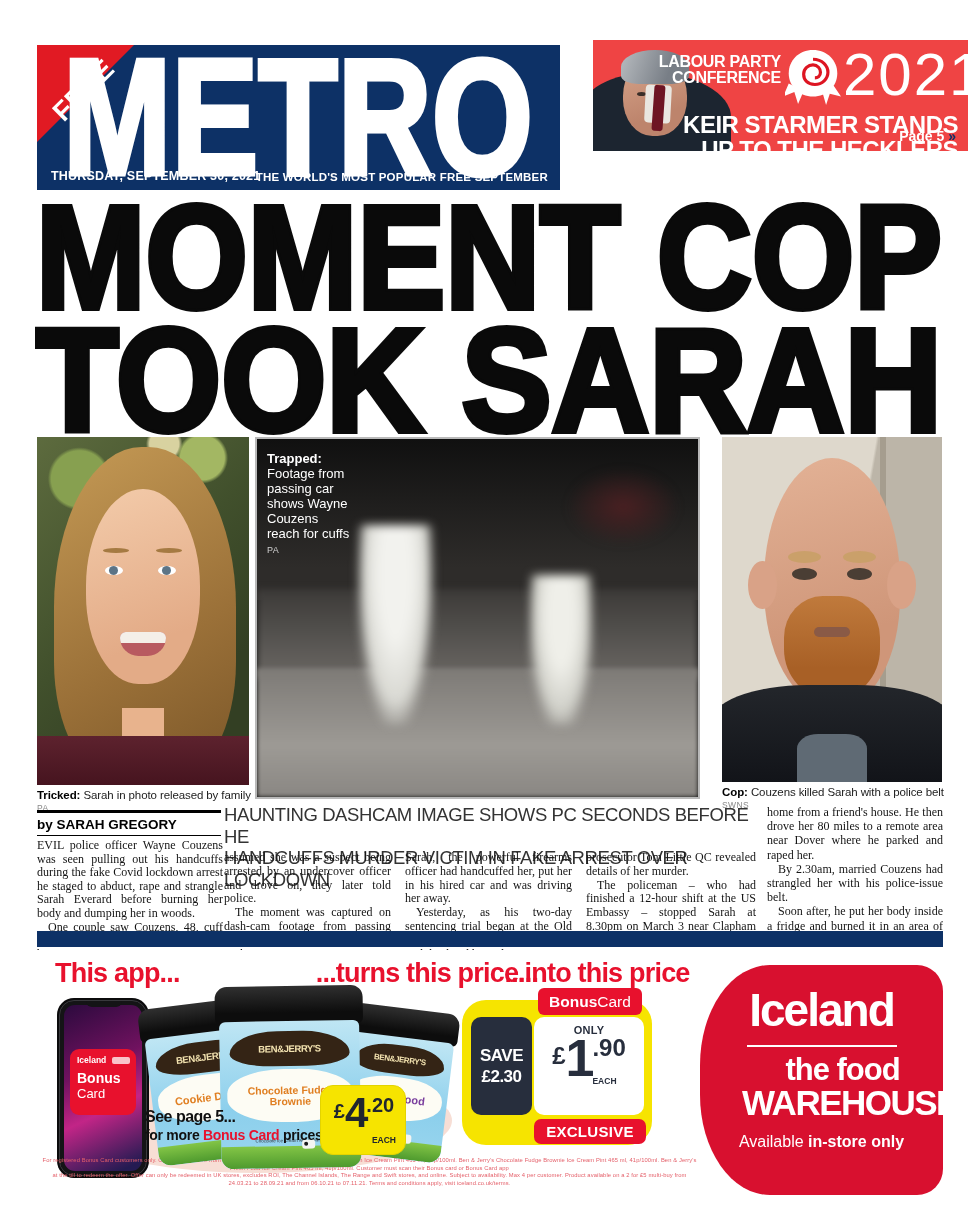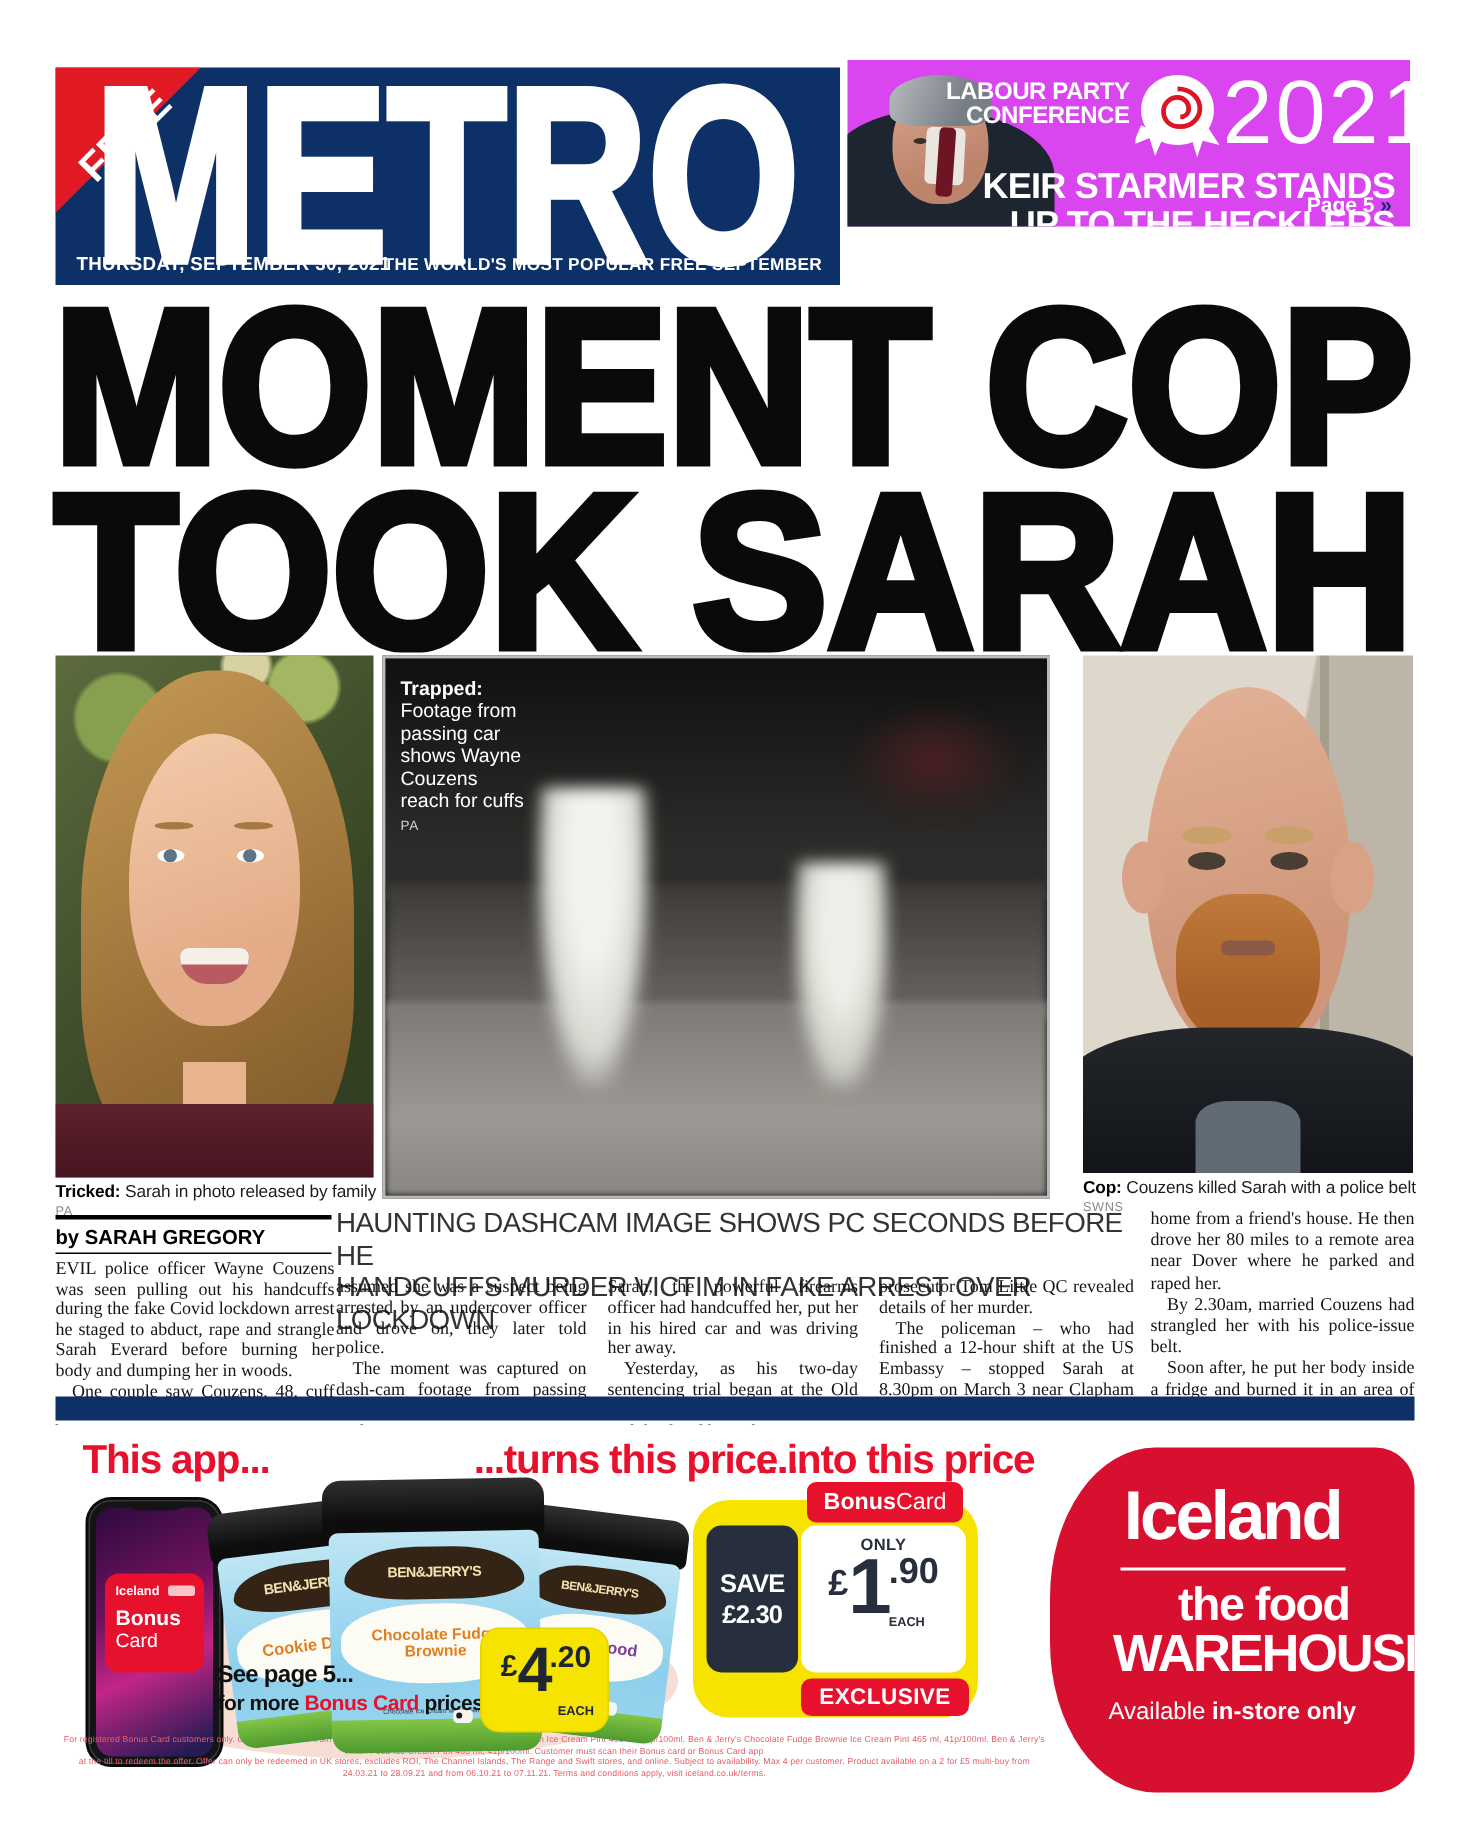--- a/index.html
+++ b/index.html
@@ -12,21 +12,21 @@
   .masthead { left:37px; top:45px; width:523px; height:145px; background:#0d3166; overflow:hidden; }
   .free-tri { left:0; top:0; width:97px; height:97px; background:#e11a23;
               clip-path:polygon(0 0,100% 0,0 100%); }
   .free-txt { left:2px; top:30px; width:90px; color:#fff; font-weight:800; font-size:27px;
               transform:rotate(-45deg); transform-origin:center; text-align:center; letter-spacing:.5px; }
   .metro-svg { left:26px; top:8px; }
   .mast-date { left:14px; bottom:7px; color:#fff; font-weight:700; font-size:12.5px; letter-spacing:.2px; }
   .mast-tag  { right:12px; bottom:7px; color:#fff; font-weight:700; font-size:11.5px; letter-spacing:.2px; }
 
   
-  .banner { left:565px; top:40px; width:375px; height:111px; background:#d946ef; overflow:hidden; }
+  .banner { left:593px; top:40px; width:375px; height:111px; background:#ef4444; overflow:hidden; }
   .st-suit { left:-12px; bottom:-4px; width:150px; height:82px; background:#1c2530; border-radius:46% 54% 0 0; }
   .st-shirt { left:52px; bottom:28px; width:26px; height:38px; background:#e9e6e0; border-radius:4px; transform:rotate(3deg); }
   .st-tie { left:60px; bottom:20px; width:11px; height:46px; background:#6e1523; border-radius:3px; transform:rotate(4deg); }
   .st-head { left:30px; top:16px; width:64px; height:80px; background:linear-gradient(160deg,#d8a68c,#bd846c 70%); border-radius:50% 50% 46% 46%; }
   .st-hair { left:28px; top:10px; width:68px; height:34px; background:linear-gradient(110deg,#b8bcc0,#787e86 70%); border-radius:60% 60% 30% 30%; }
   .st-eye { width:9px; height:4px; background:#3a2e28; border-radius:50%; }
   .st-mouth { left:58px; top:70px; width:14px; height:9px; background:#5a2a24; border-radius:50%; }
   .conf-block { left:48px; top:14px; width:140px; text-align:right; color:#fff; font-weight:800;
                 font-size:16px; line-height:16px; letter-spacing:-.3px; }
   .rose { left:192px; top:8px; }

